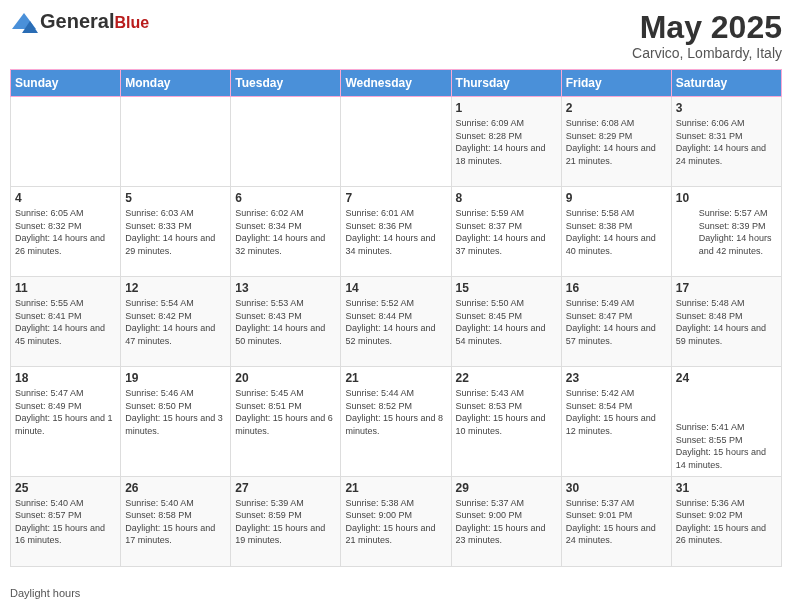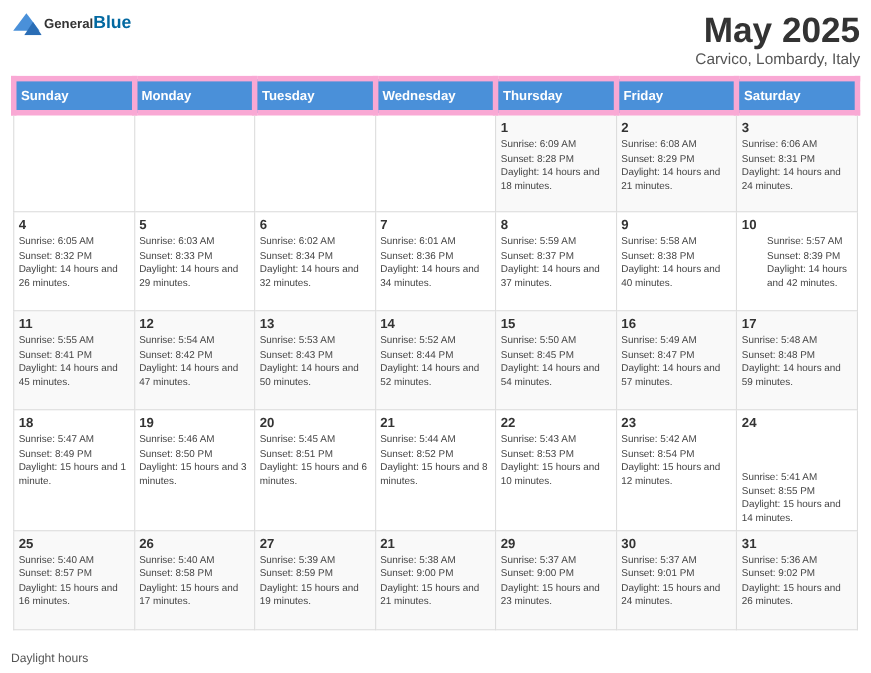--- a/index.html
+++ b/index.html
@@ -44,21 +44,21 @@
       border-collapse: collapse;
       table-layout: fixed;
     }
     thead tr th {
       background-color: #4a90d9;
       color: white;
       font-size: 12px;
       font-weight: bold;
       padding: 6px 4px;
       text-align: left;
-      border: 5px solid #f9a8d4;
+      border: 1px solid #f9a8d4;
     }
     tbody tr td {
       vertical-align: top;
       border: 1px solid #ddd;
       padding: 4px 4px;
       font-size: 9.5px;
       color: #333;
       background: #fff;
       height: 90px;
     }
@@ -92,21 +92,21 @@
 </head>
 <body>
 
 <div class="header-area">
   <div class="logo">
     <svg class="logo-icon" viewBox="0 0 28 22" xmlns="http://www.w3.org/2000/svg">
       <polygon points="14,2 26,18 2,18" fill="#4a90d9"></polygon>
       <polygon points="20,10 28,22 12,22" fill="#2a6db5"></polygon>
     </svg>
     <div>
-      <span style="font-size:12px;font-weight:bold;color:#333;">General</span><span style="font-size:16px;font-weight:bold;color:#0369a1;">Blue</span>
+      <span style="font-size:20px;font-weight:bold;color:#333;">General</span><span style="font-size:16px;font-weight:bold;color:#b91c1c;">Blue</span>
     </div>
   </div>
   <div class="title-area">
     <div class="month-title">May 2025</div>
     <div class="location-title">Carvico, Lombardy, Italy</div>
   </div>
 </div>
 
 <table>
   <thead>

